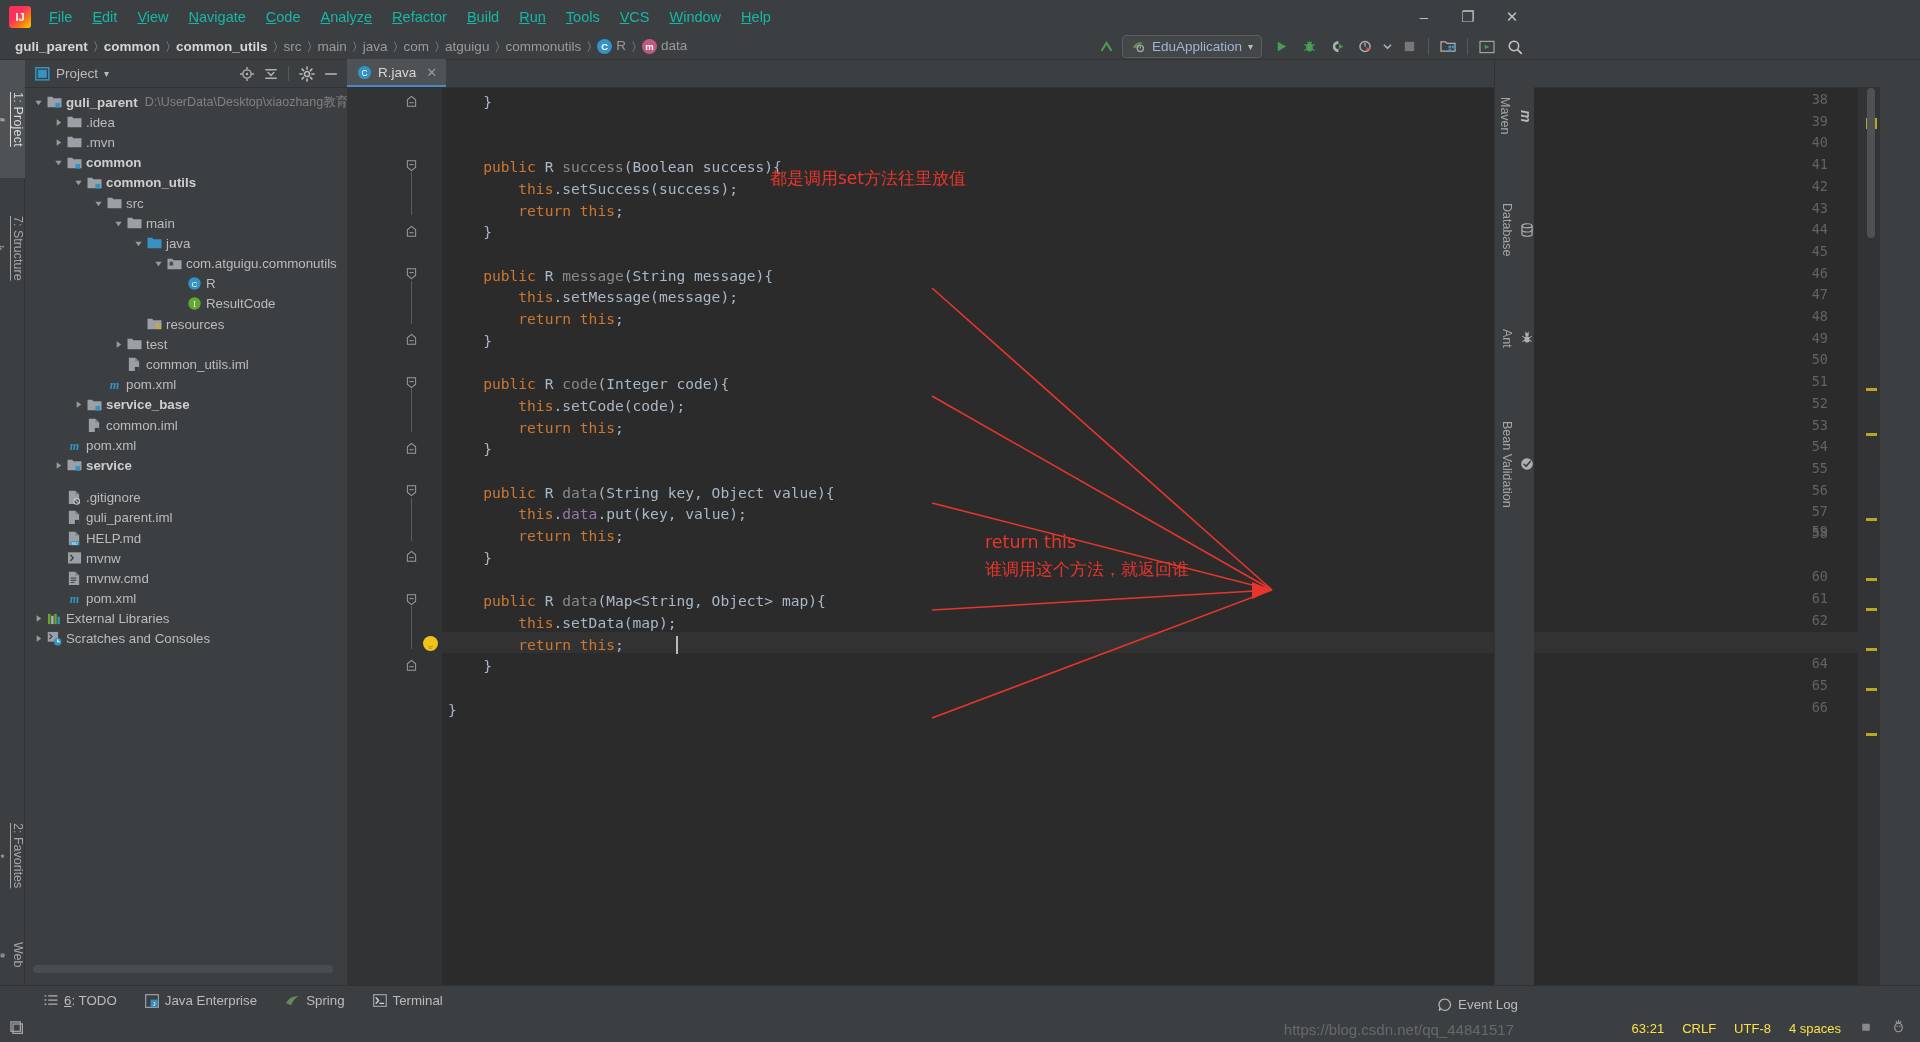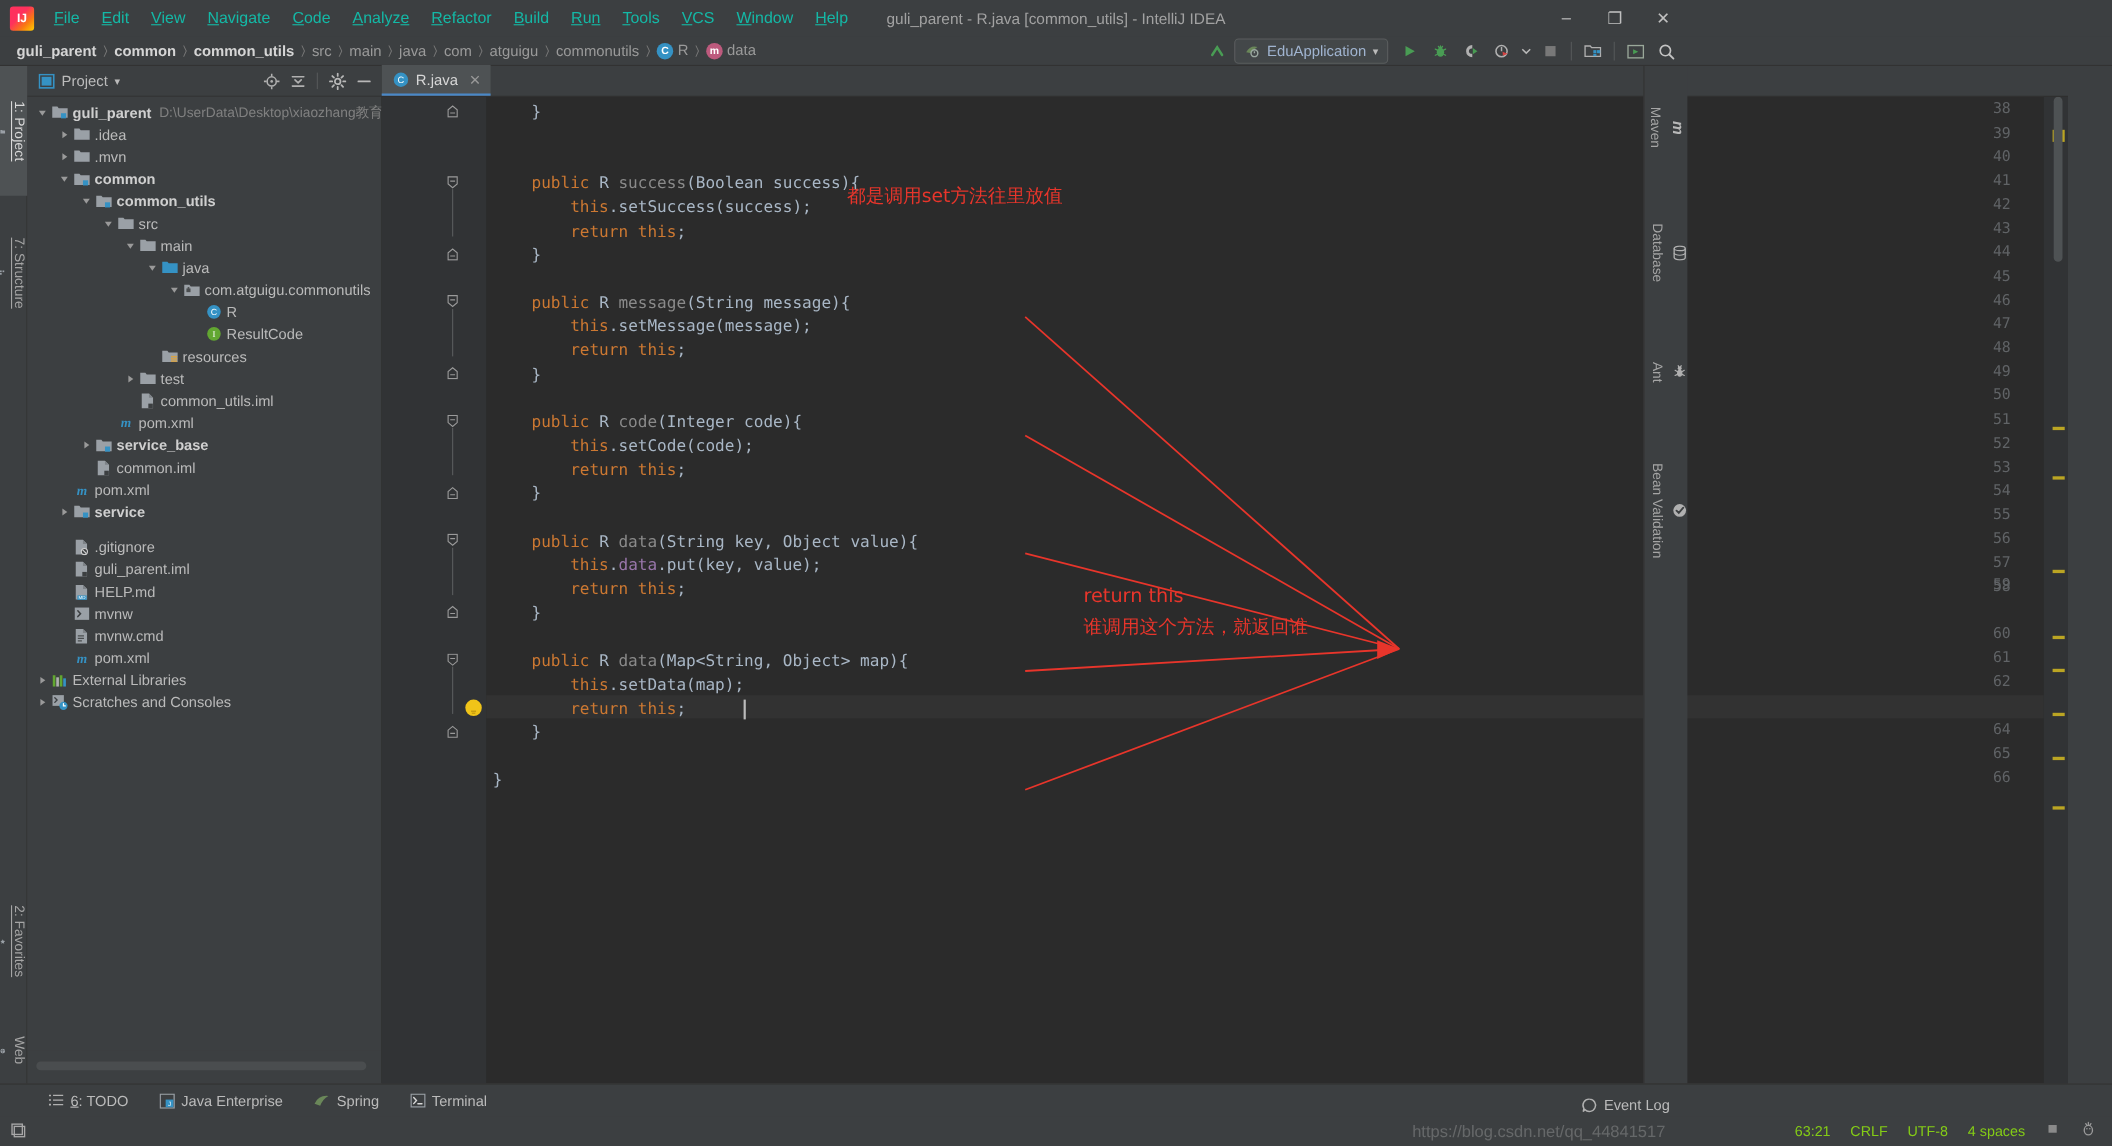--- a/index.html
+++ b/index.html
@@ -215,21 +215,21 @@
     font-size:13.3px;color:#bbbbbb;cursor:default;
   }
   .btab .u{text-decoration:underline;}
 
   .statusbar{
     position:absolute;left:0;bottom:0;width:1920px;height:27px;
     background:#3c3f41;display:flex;align-items:center;
   }
   .sb-left{ margin-left:10px;display:flex;align-items:center;}
   .sb-right{ margin-left:auto;display:flex;align-items:center;gap:18px;padding-right:14px;}
-  .sb-item{ font-size:13px;color:#84cc16;cursor:default;}
+  .sb-item{ font-size:13px;color:#fde047;cursor:default;}
 
   .eventlog{
     position:absolute;right:16px;bottom:30px;display:flex;align-items:center;gap:6px;
     font-size:13.3px;color:#bbbbbb;cursor:default;
   }
   .watermark{
     position:absolute;right:20px;bottom:4px;
     font-size:15px;color:rgba(200,200,200,0.30);pointer-events:none;white-space:nowrap;
     font-family:"Liberation Sans",sans-serif;
   }
@@ -250,21 +250,20 @@
         <div class="menu-item"><span class="ul">A</span>nalyz<span class="ul">e</span></div>
         <div class="menu-item"><span class="ul">R</span>efactor</div>
         <div class="menu-item"><span class="ul">B</span>uild</div>
         <div class="menu-item"><span class="ul">R</span>u<span class="ul">n</span></div>
         <div class="menu-item"><span class="ul">T</span>ools</div>
         <div class="menu-item"><span class="ul">V</span>CS</div>
         <div class="menu-item"><span class="ul">W</span>indow</div>
         <div class="menu-item"><span class="ul">H</span>elp</div>
       </div>
   </div>
-  <div class="win-title">guli_parent - R.java [common_utils] - IntelliJ IDEA</div>
   <div class="wincontrols">
     <div class="wc">–</div>
     <div class="wc">❐</div>
     <div class="wc close">✕</div>
   </div>
 
   <div class="navbar">
     <div id="crumbs" style="display:flex;align-items:center;">
         <span class="crumb bold"><span>guli_parent</span></span>
         <span class="sep">〉</span>

